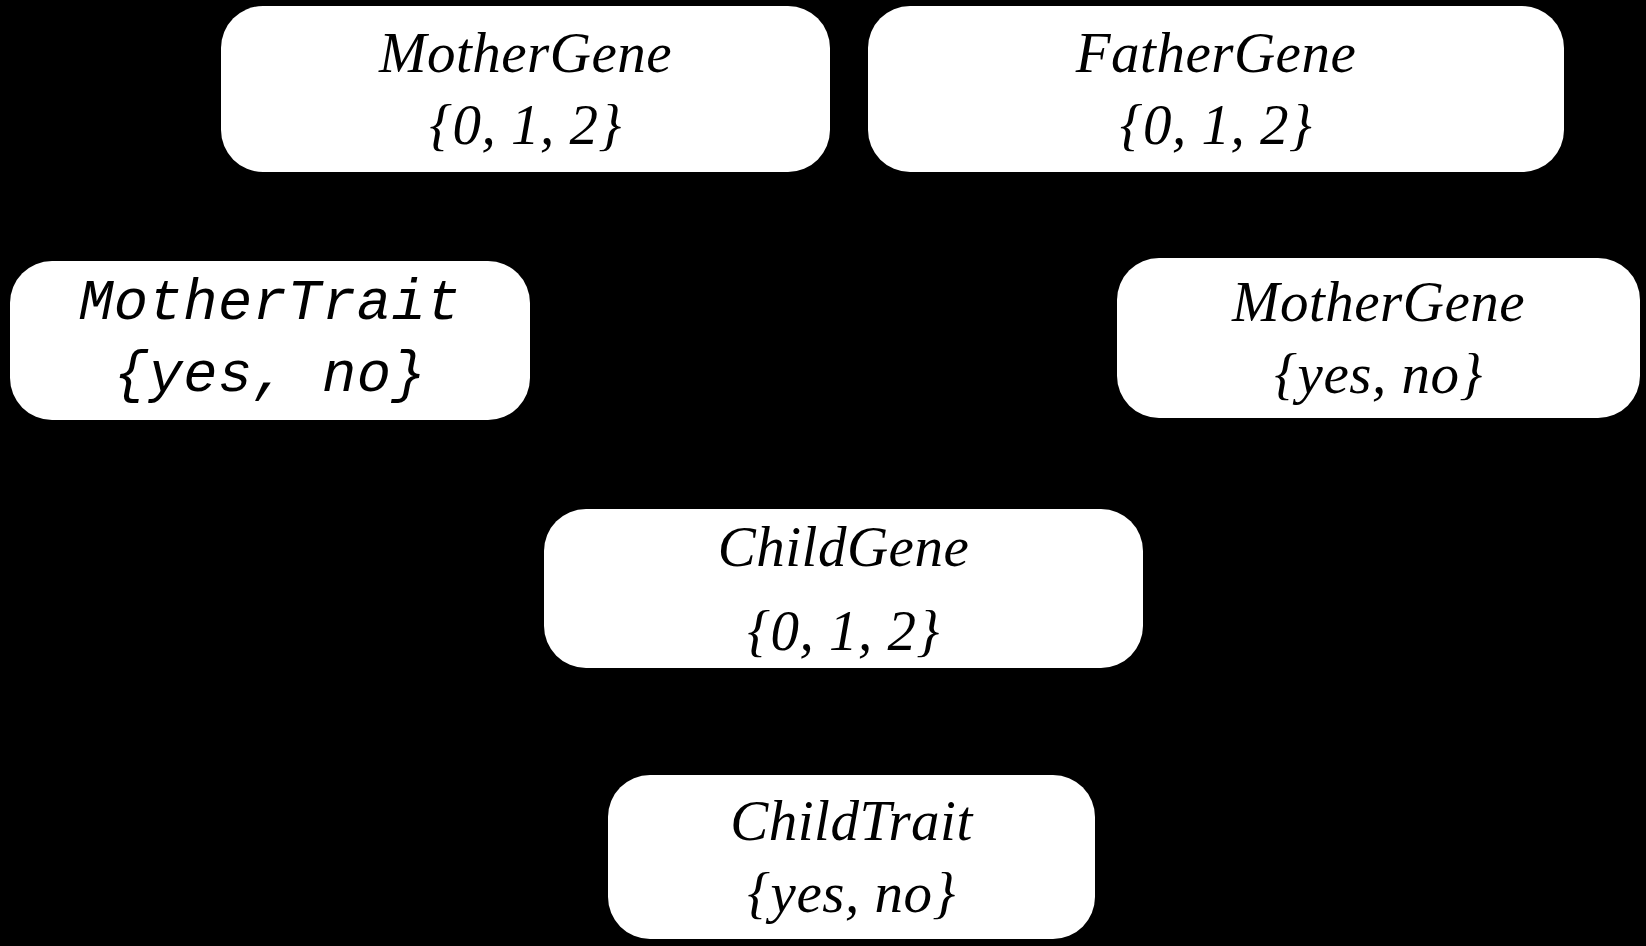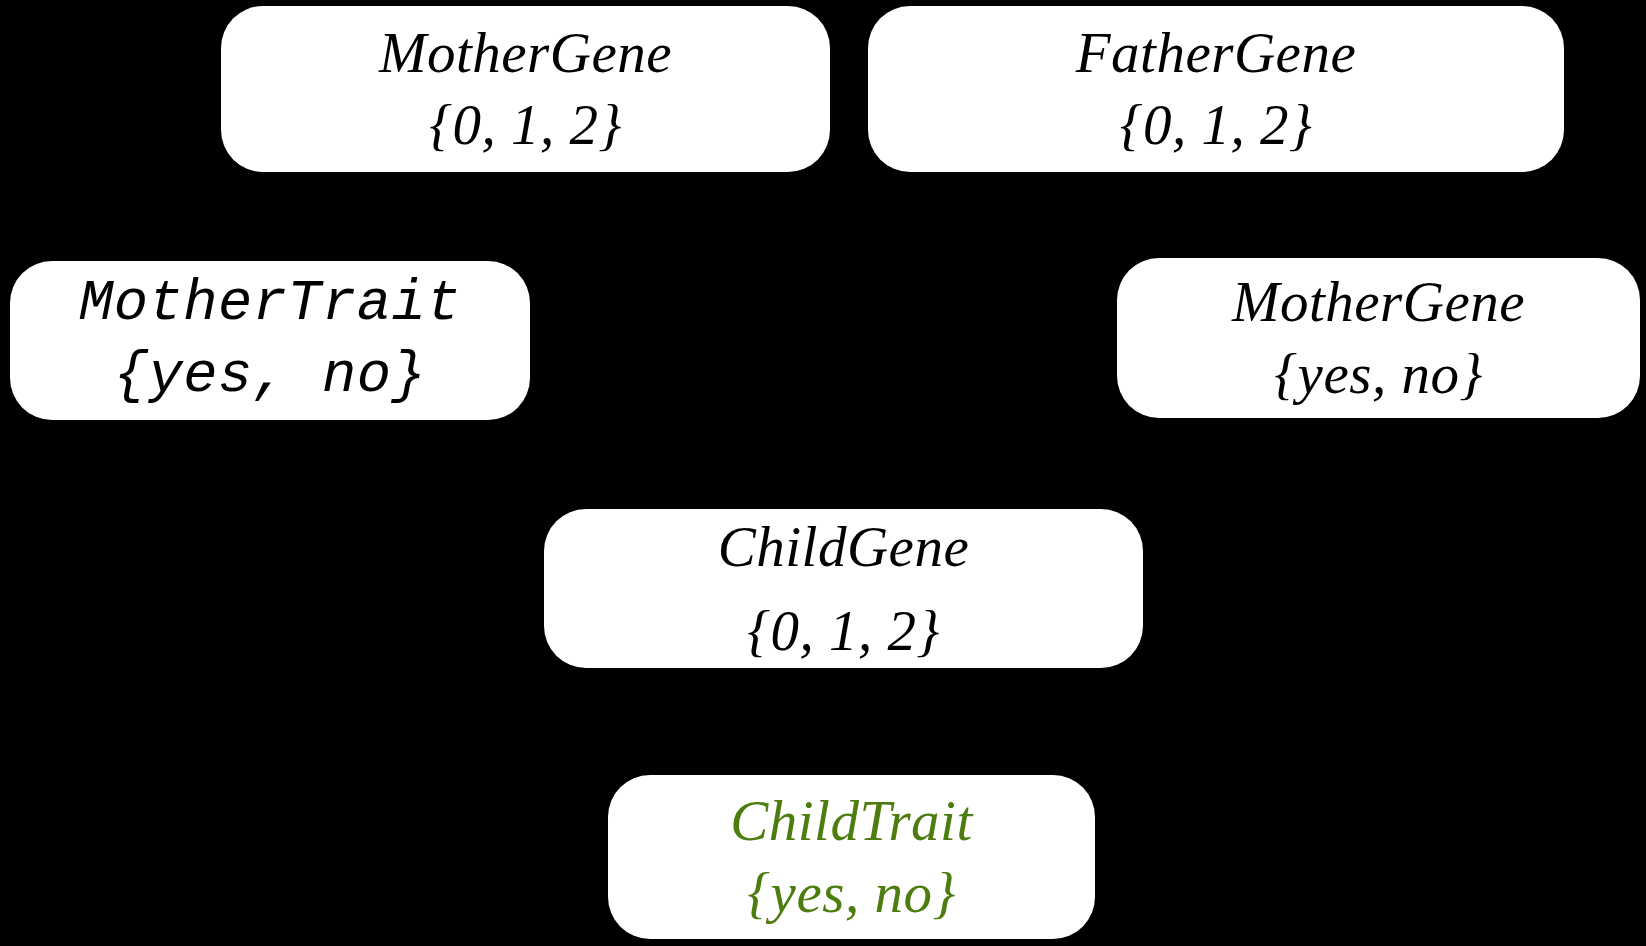--- a/index.html
+++ b/index.html
@@ -66,18 +66,18 @@
   <div class="node n-father-trait" style="background: rgb(255, 255, 255); color: rgb(0, 0, 0);">
     <span class="node-label">MotherGene</span>
     <span class="node-values">{yes, no}</span>
   </div>
 
   <div class="node n-child-gene" style="background: rgb(255, 255, 255); color: rgb(0, 0, 0);">
     <span class="node-label">ChildGene</span>
     <span class="node-values">{0, 1, 2}</span>
   </div>
 
-  <div class="node n-child-trait" style="background: rgb(255, 255, 255); color: #4d7c0f;">
+  <div class="node n-child-trait" style="background: rgb(255, 255, 255); color: #000000;">
     <span class="node-label">ChildTrait</span>
     <span class="node-values">{yes, no}</span>
   </div>
 
 </div>
 
 </body></html>

